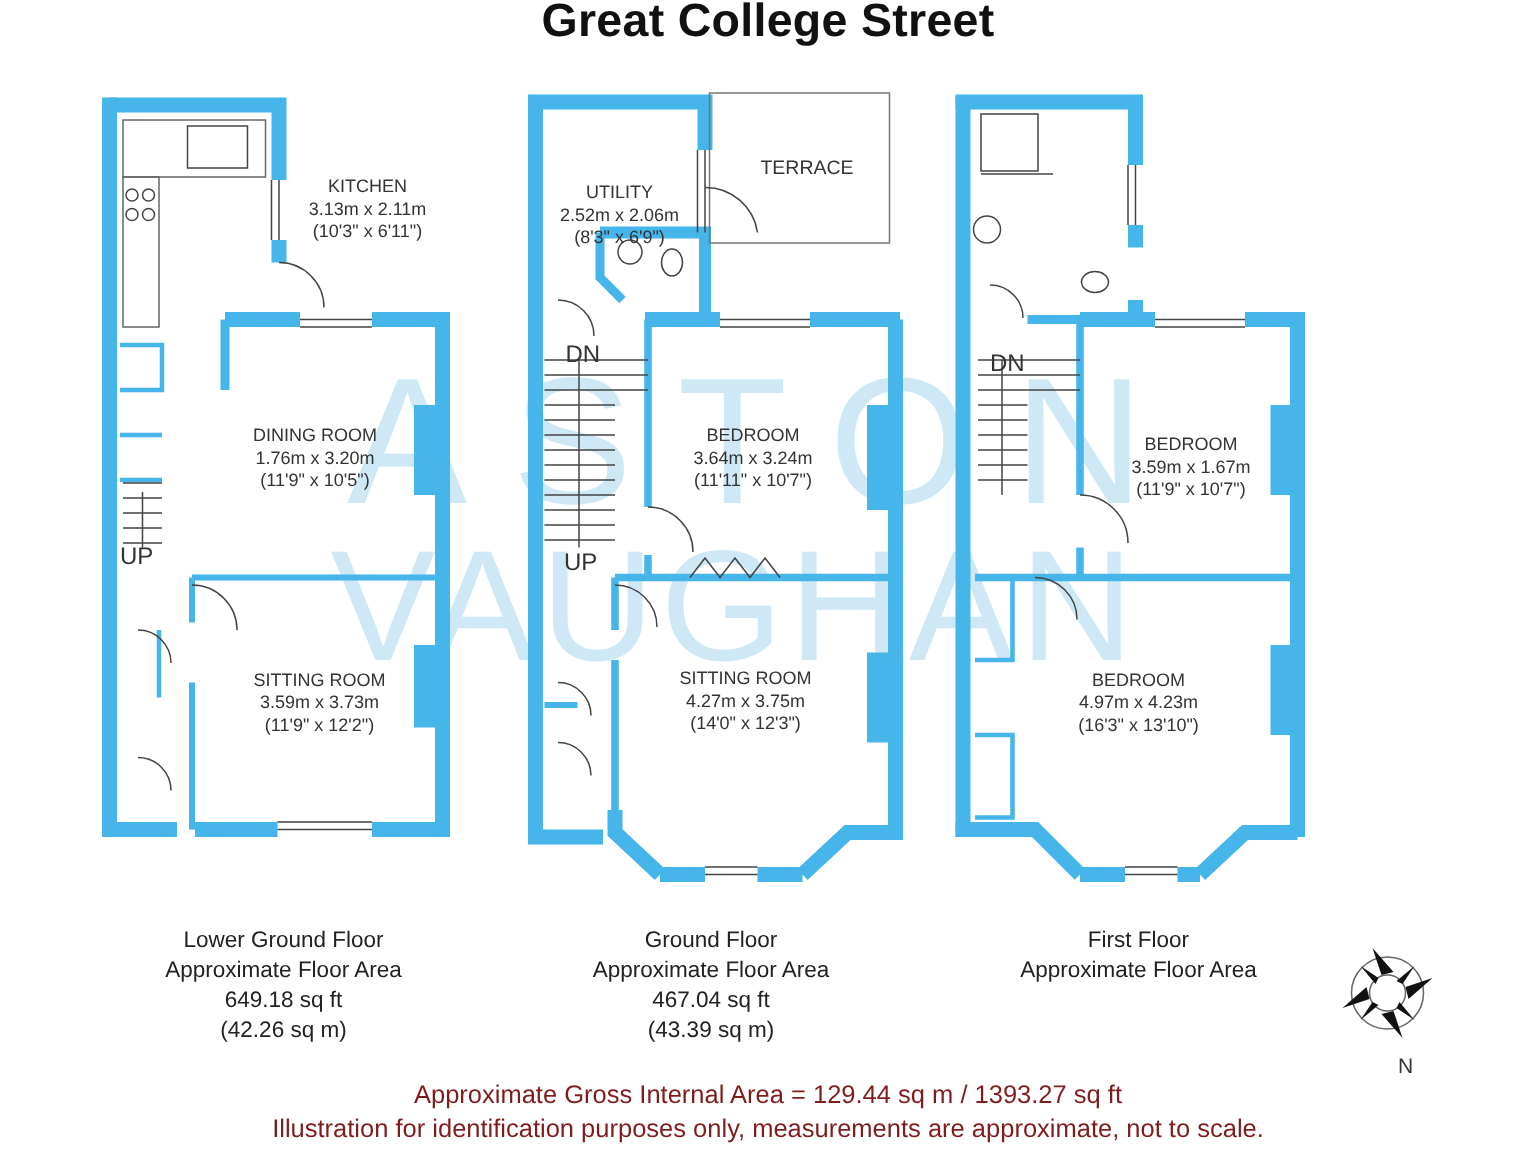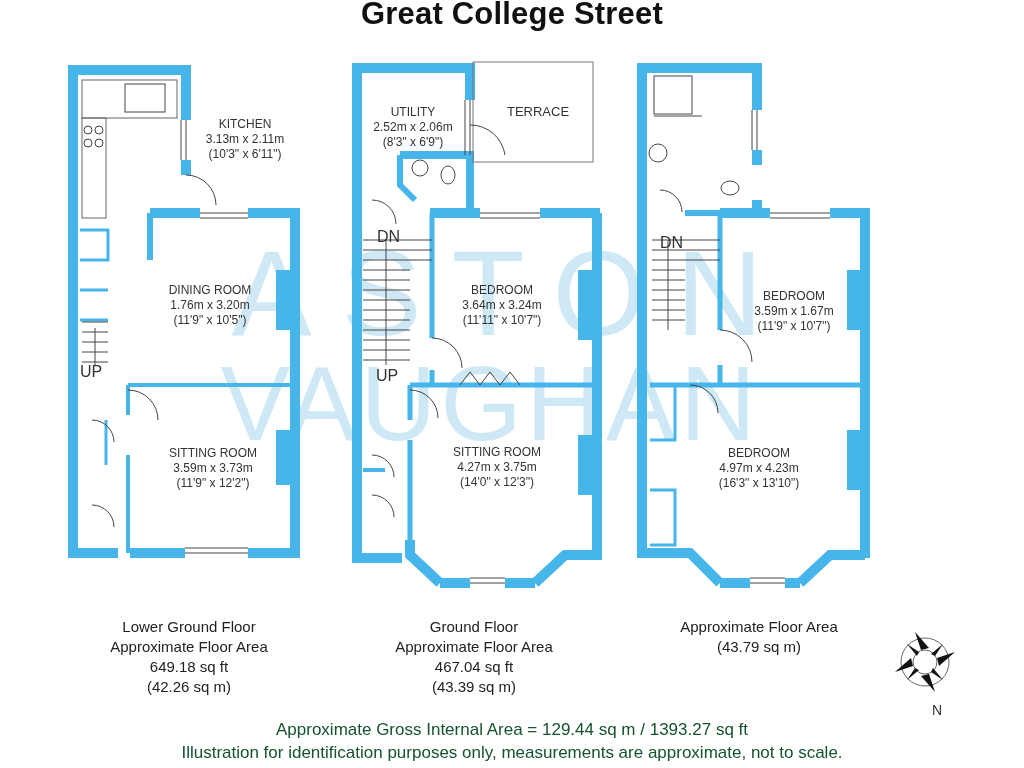--- a/index.html
+++ b/index.html
@@ -1,21 +1,21 @@
 <!DOCTYPE html>
 <html><head>
 <meta charset="utf-8">
 <style>
   html, body { margin:0; padding:0; background:#ffffff; }
   body { width:1024px; height:768px; position:relative; overflow:hidden; font-family:"Liberation Sans", sans-serif; color:#222; }
   .title { position:absolute; left:0; top:-4px; width:1024px; text-align:center; font-weight:bold; font-size:31px; color:#111; letter-spacing:0.2px; }
   svg.plan { position:absolute; left:0; top:0; }
   .room-label { position:absolute; text-align:center; font-size:12px; line-height:15px; color:#333; white-space:nowrap; transform:translateX(-50%); }
   .floor-label { position:absolute; text-align:center; font-size:15px; line-height:20px; color:#222; transform:translateX(-50%); white-space:nowrap; }
-  .footer { position:absolute; left:0; width:1024px; text-align:center; font-size:17px; color:#14532d; }
+  .footer { position:absolute; left:0; width:1024px; text-align:center; font-size:17px; color:#7f1d1d; }
   .stair-lbl { position:absolute; font-size:16px; color:#333; }
 </style>
 </head>
 <body>
 
 <div class="title">Great College Street</div>
 
 <svg class="plan" width="1024" height="768" viewBox="0 0 1024 768">
 
   <g fill="#c6e6f4" opacity="0.85">
@@ -150,21 +150,21 @@
   <div>1.76m x 3.20m</div>
   <div>(11'9" x 10'5")</div>
 </div>
 <div class="room-label" style="left:213px; top:446px;">
   <div>SITTING ROOM</div>
   <div>3.59m x 3.73m</div>
   <div>(11'9" x 12'2")</div>
 </div>
 <div class="stair-lbl" style="left:80px; top:363px;">UP</div>
 
-<div class="room-label" style="left:413px; top:105px;">
+<div class="room-label" style="left:413px; top:121px;">
   <div>UTILITY</div>
   <div>2.52m x 2.06m</div>
   <div>(8'3" x 6'9")</div>
 </div>
 <div class="room-label" style="left:538px; top:104px; font-size:13px;">TERRACE</div>
 <div class="room-label" style="left:502px; top:283px;">
   <div>BEDROOM</div>
   <div>3.64m x 3.24m</div>
   <div>(11'11" x 10'7")</div>
 </div>
@@ -194,20 +194,20 @@
   <div>649.18 sq ft</div>
   <div>(42.26 sq m)</div>
 </div>
 <div class="floor-label" style="left:474px; top:617px;">
   <div>Ground Floor</div>
   <div>Approximate Floor Area</div>
   <div>467.04 sq ft</div>
   <div>(43.39 sq m)</div>
 </div>
 <div class="floor-label" style="left:759px; top:617px;">
+  <div>First Floor</div>
   <div>Approximate Floor Area</div>
-  <div>(43.79 sq m)</div>
 </div>
 
 <div class="stair-lbl" style="left:932px; top:702px; font-size:14px;">N</div>
 
 <div class="footer" style="top:720px;">Approximate Gross Internal Area = 129.44 sq m / 1393.27 sq ft</div>
 <div class="footer" style="top:743px;">Illustration for identification purposes only, measurements are approximate, not to scale.</div>
 
 </body></html>

